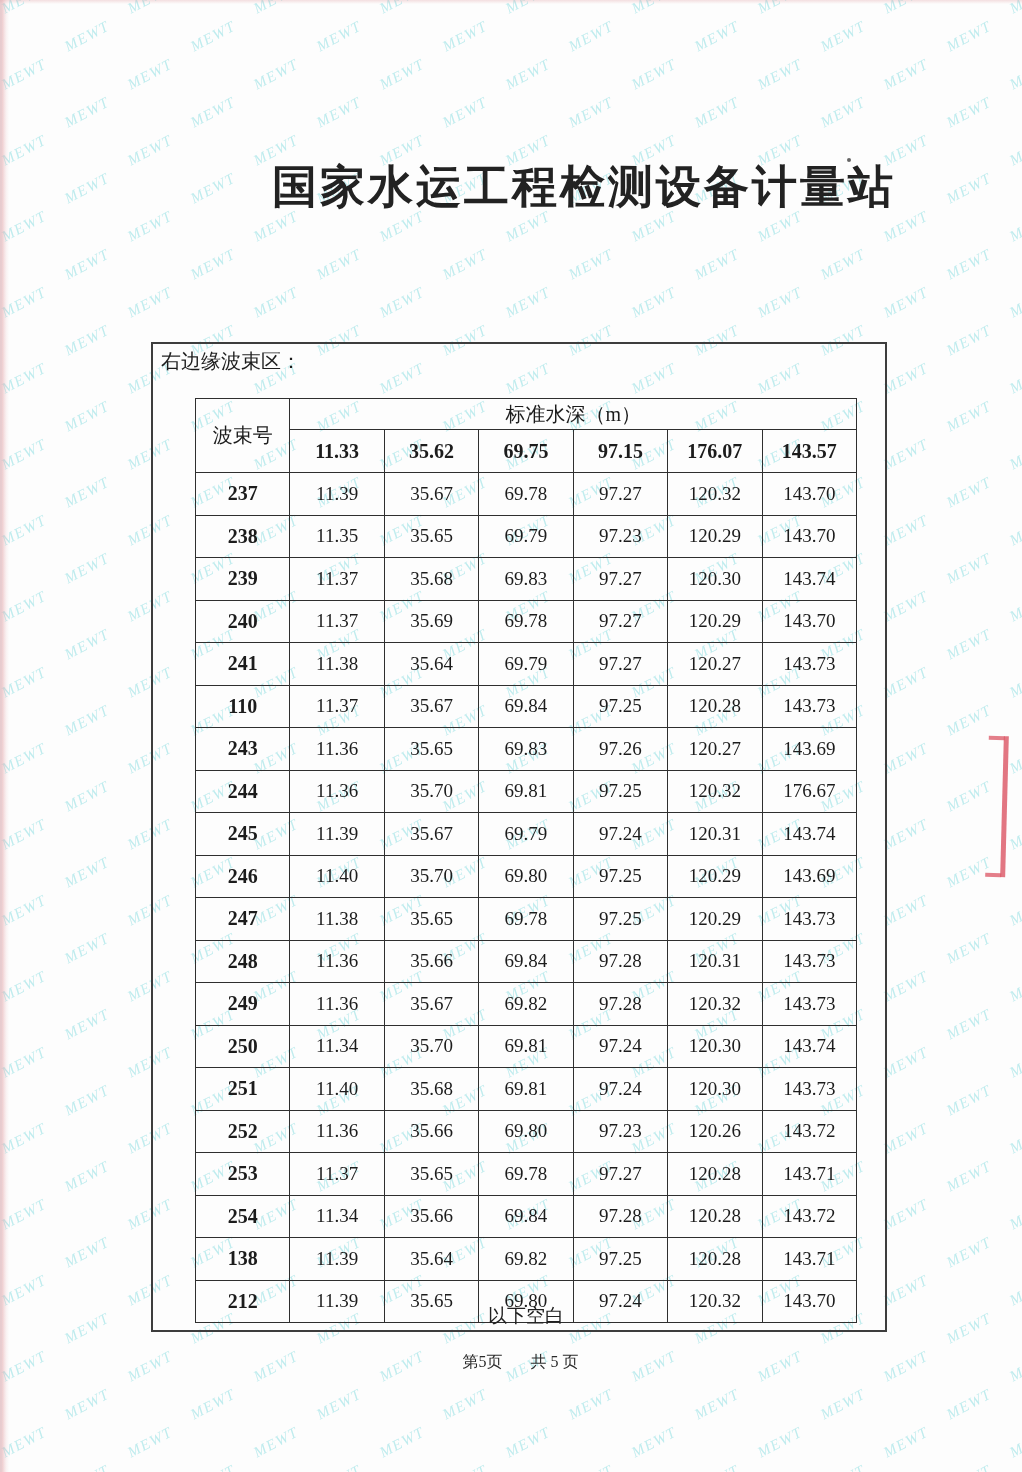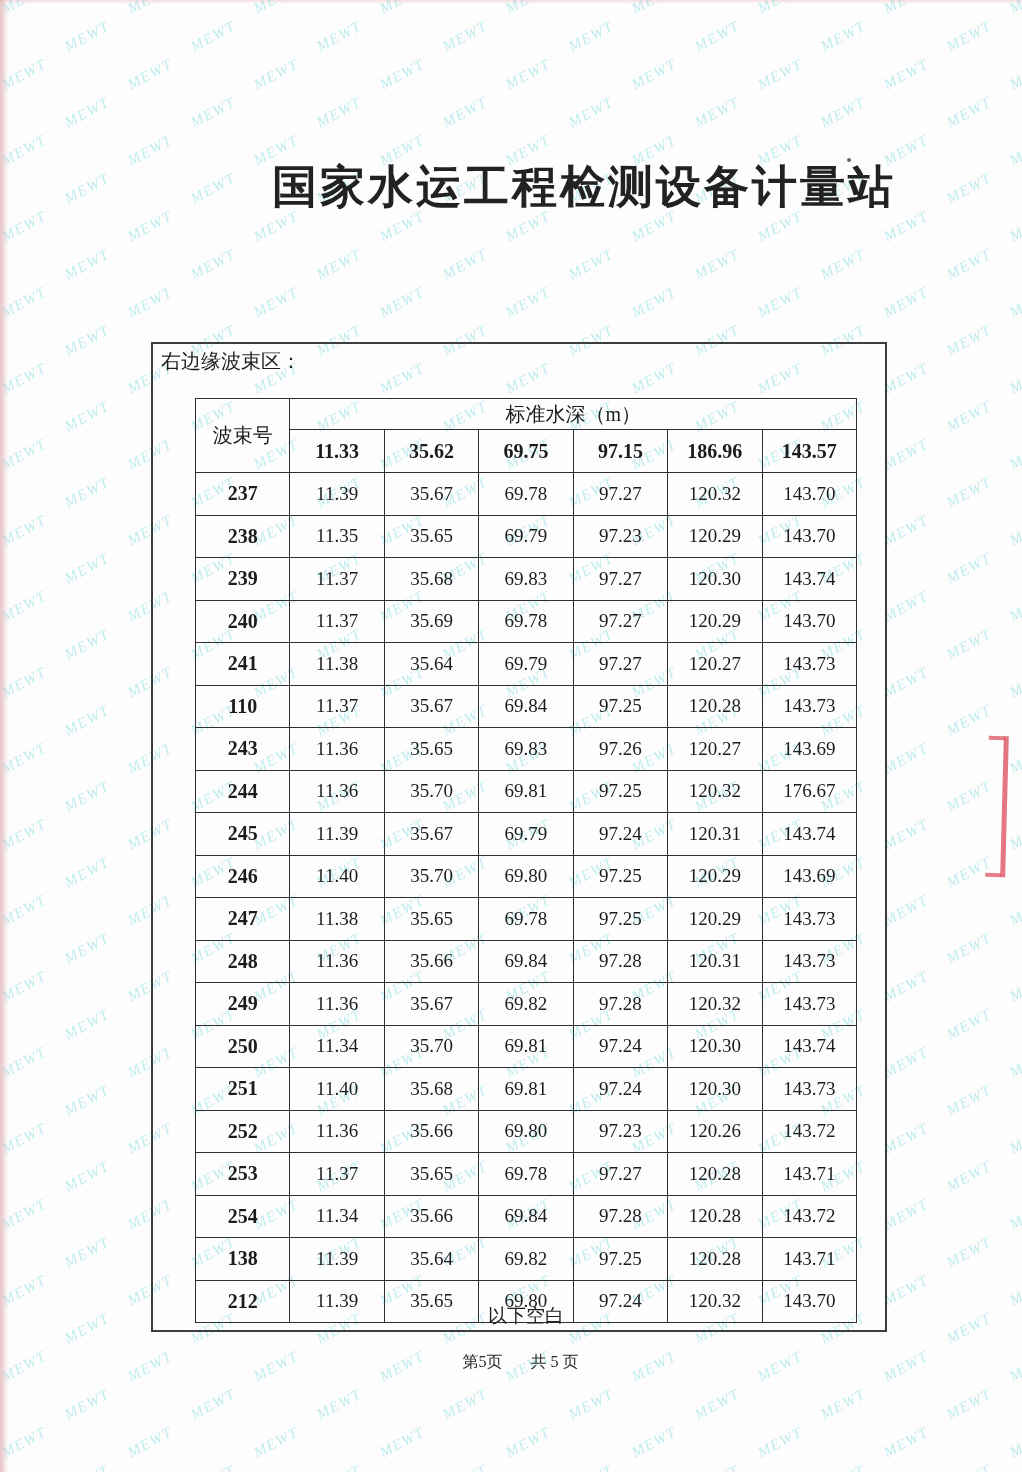--- a/index.html
+++ b/index.html
@@ -466,21 +466,21 @@
       <thead>
         <tr>
           <th class="corner-header" rowspan="2">波束号</th>
           <th class="span-header" colspan="6">标准水深（m）</th>
         </tr>
         <tr>
             <th class="depth">11.33</th>
             <th class="depth">35.62</th>
             <th class="depth">69.75</th>
             <th class="depth">97.15</th>
-            <th class="depth">186.96</th>
+            <th class="depth">176.07</th>
             <th class="depth">143.57</th>
           </tr>
       </thead>
       <tbody>
           <tr>
             <td class="beam">237</td>
             <td class="val">11.39</td>
             <td class="val">35.67</td>
             <td class="val">69.78</td>
             <td class="val">97.27</td>

